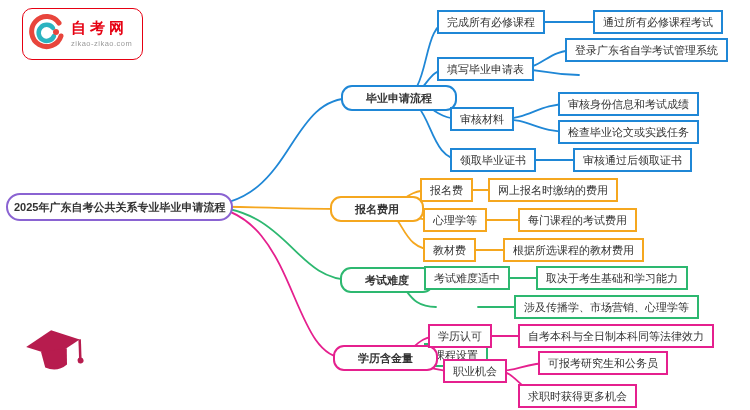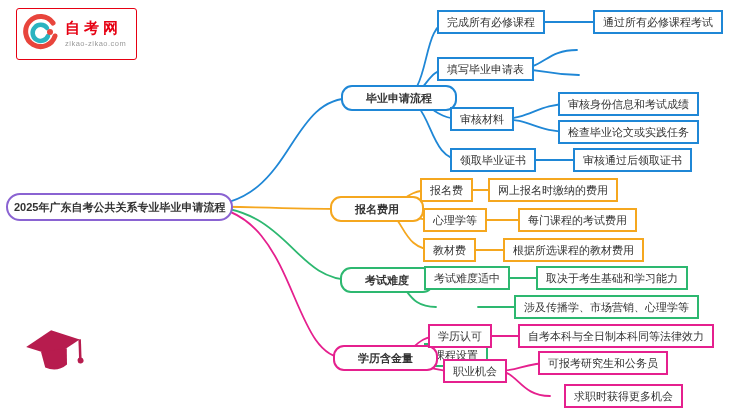--- a/index.html
+++ b/index.html
@@ -16,22 +16,22 @@
   }
   .lv1{padding:3px 23px;font-weight:600;border-radius:11px;}
   .c-blue{border-color:#1f87d6;} .c-orange{border-color:#f5a71f;}
   .c-green{border-color:#2db870;} .c-pink{border-color:#e5208e;}
   .root{
     position:absolute;z-index:2;left:6px;top:193px;background:#fff;
     border:2px solid #8a63d2;border-radius:14px;padding:4px 6px;
     font-size:11px;line-height:16px;font-weight:600;color:#333;white-space:nowrap;
   }
   .logo{
-    position:absolute;z-index:3;left:16px;top:8px;display:flex;align-items:center;gap:6px;
-    border:1.5px solid #e60012;border-radius:3px;padding:5px 10px 5px 6px;background:#fff;
+    position:absolute;z-index:3;left:22px;top:8px;display:flex;align-items:center;gap:6px;
+    border:1.5px solid #e60012;border-radius:10px;padding:5px 10px 5px 6px;background:#fff;
   }
   .logo-text{display:flex;flex-direction:column;line-height:1.1;}
   .logo-name{color:#e60012;font-size:15px;font-weight:700;letter-spacing:4px;}
   .logo-domain{color:#9a9a9a;font-size:7.5px;margin-top:3px;letter-spacing:.5px;}
   .cap{position:absolute;z-index:2;left:26px;top:328px;transform:rotate(-8deg);}
 </style>
 </head>
 <body>
 
 <div class="canvas">
@@ -96,20 +96,21 @@
       <circle cx="54" cy="36" r="3" fill="#b71c4e"></circle>
     </svg>
   </div>
 
   <div class="root">2025年广东自考公共关系专业毕业申请流程</div>
 
   <div class="nd lv1 c-blue" style="left:341px;top:85px;">毕业申请流程</div>
   <div class="nd c-blue" style="left:437px;top:10px;">完成所有必修课程</div>
   <div class="nd c-blue" style="left:593px;top:10px;">通过所有必修课程考试</div>
   <div class="nd c-blue" style="left:437px;top:57px;">填写毕业申请表</div>
+  <div class="nd c-blue" style="left:565px;top:38px;">登录广东省自学考试管理系统</div>
   <div class="nd c-blue" style="left:450px;top:107px;">审核材料</div>
   <div class="nd c-blue" style="left:558px;top:92px;">审核身份信息和考试成绩</div>
   <div class="nd c-blue" style="left:558px;top:120px;">检查毕业论文或实践任务</div>
   <div class="nd c-blue" style="left:450px;top:148px;">领取毕业证书</div>
   <div class="nd c-blue" style="left:573px;top:148px;">审核通过后领取证书</div>
 
   <div class="nd lv1 c-orange" style="left:330px;top:196px;">报名费用</div>
   <div class="nd c-orange" style="left:420px;top:178px;">报名费</div>
   <div class="nd c-orange" style="left:488px;top:178px;">网上报名时缴纳的费用</div>
   <div class="nd c-orange" style="left:423px;top:208px;">心理学等</div>
@@ -121,15 +122,15 @@
   <div class="nd c-green" style="left:424px;top:266px;">考试难度适中</div>
   <div class="nd c-green" style="left:536px;top:266px;">取决于考生基础和学习能力</div>
   <div class="nd c-green" style="left:424px;top:295px;margin-top:48px;">课程设置</div>
   <div class="nd c-green" style="left:514px;top:295px;">涉及传播学、市场营销、心理学等</div>
 
   <div class="nd lv1 c-pink" style="left:333px;top:345px;">学历含金量</div>
   <div class="nd c-pink" style="left:428px;top:324px;">学历认可</div>
   <div class="nd c-pink" style="left:518px;top:324px;">自考本科与全日制本科同等法律效力</div>
   <div class="nd c-pink" style="left:443px;top:359px;">职业机会</div>
   <div class="nd c-pink" style="left:538px;top:351px;">可报考研究生和公务员</div>
-  <div class="nd c-pink" style="left:564px;top:384px;">求职时获得更多机会</div>
+  <div class="nd c-pink" style="left:518px;top:384px;">求职时获得更多机会</div>
 
 </div>
 
 </body></html>

